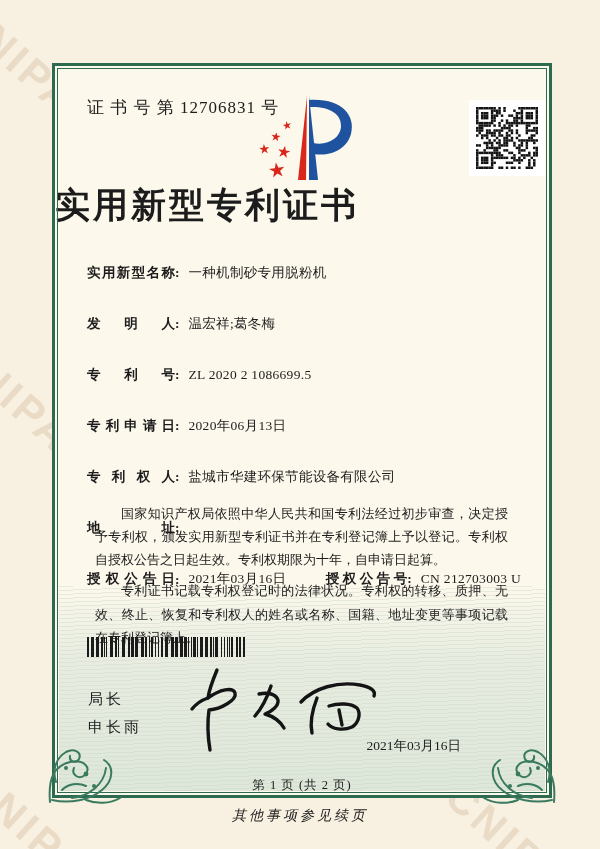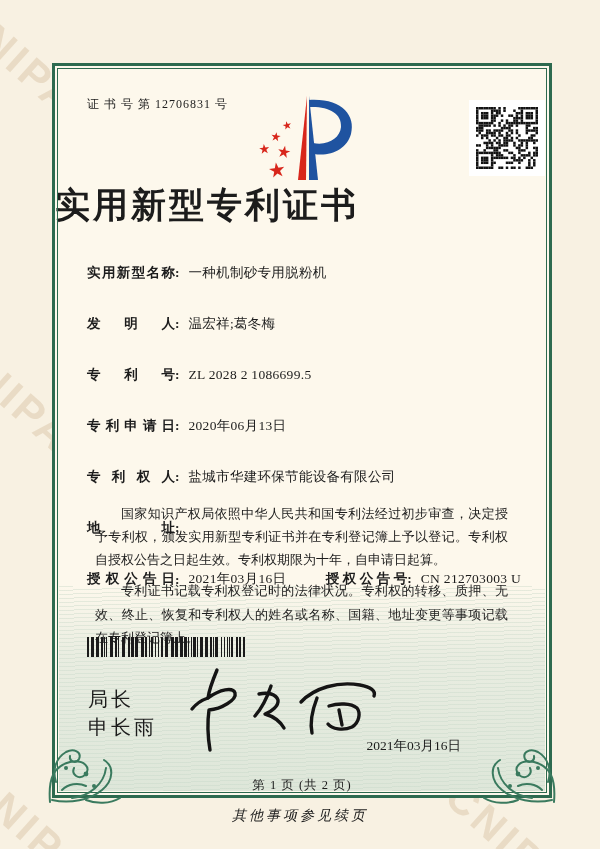--- a/index.html
+++ b/index.html
@@ -19,40 +19,40 @@
     position:absolute;left:52px;top:63px;width:500px;height:735px;box-sizing:border-box;
     border:3px solid #2d6a4f;background:#fdf8ec;
   }
   .inner-line{position:absolute;inset:2px;border:1px solid #2d6a4f;pointer-events:none;z-index:3;}
   .guilloche{
     position:absolute;left:4px;right:4px;bottom:4px;height:205px;pointer-events:none;z-index:0;
     background:
       linear-gradient(180deg, rgba(205,222,210,0) 0px, rgba(203,220,208,0.40) 70px, rgba(196,216,202,0.55) 100%),
       repeating-linear-gradient(178deg, rgba(110,160,135,0.16) 0 1px, rgba(255,255,255,0) 1px 4px);
   }
-  .cert-no{position:absolute;left:32px;top:30px;font-size:12px;letter-spacing:1px;z-index:2;}
+  .cert-no{position:absolute;left:32px;top:30px;font-size:17px;letter-spacing:1px;z-index:2;}
   .logo{position:absolute;left:198px;top:26px;z-index:2;}
   .qr{position:absolute;left:414px;top:34px;width:76px;height:76px;background:#ffffff;
       display:flex;align-items:center;justify-content:center;z-index:2;}
   .title{position:absolute;left:0;right:0;top:116px;
          font-size:35px;font-weight:bold;letter-spacing:3px;z-index:2;}
   .fields{position:absolute;left:32px;right:28px;top:184px;z-index:2;}
   .field-row{display:flex;align-items:baseline;height:37px;font-size:13.5px;margin-top:14px;}
   .f-label{display:inline-block;width:88px;text-align:justify;text-align-last:justify;font-weight:600;}
   .f-colon{margin-right:9px;font-weight:600;}
   .f-value{letter-spacing:0.3px;white-space:nowrap;}
   .grant-left{display:flex;width:258px;align-items:flex-end;}
   .law{position:absolute;left:32px;right:33px;top:428px;font-size:13px;line-height:1.78;
        text-align:justify;z-index:2;}
   .law p{margin:8px;text-indent:2em;}
   .barcode{position:absolute;left:32px;top:571px;width:160px;height:20px;display:flex;z-index:2;}
   .barcode div{height:100%;}
   .signer{position:absolute;left:33px;top:619px;z-index:2;
           font-family:"Liberation Sans","DejaVu Sans",sans-serif;
-          font-size:20px;letter-spacing:3px;line-height:28px;font-weight:500;}
+          font-size:15px;letter-spacing:3px;line-height:28px;font-weight:500;}
   .signature{position:absolute;left:124px;top:596px;z-index:2;}
   .issue-date{position:absolute;right:88px;top:671px;font-size:13.5px;z-index:2;}
   .page-info{position:absolute;left:0;right:0;top:711px;text-align:center;font-size:12.5px;
              letter-spacing:1px;z-index:2;}
   .corner{position:absolute;width:98px;height:98px;z-index:4;pointer-events:none;}
   .corner.bl{left:-13px;bottom:-15px;}
   .corner.br{right:-13px;bottom:-15px;transform:scaleX(-1);}
   .footer-note{position:absolute;left:0;right:0;top:807px;text-align:center;
                font-size:14px;font-style:italic;letter-spacing:3px;}
 </style>
@@ -426,21 +426,21 @@
         <span class="f-value">一种机制砂专用脱粉机</span>
       </div>
       <div class="field-row">
         <span class="f-label">发明人</span>
           <span class="f-colon">:</span>
         <span class="f-value">温宏祥;葛冬梅</span>
       </div>
       <div class="field-row">
         <span class="f-label">专利号</span>
           <span class="f-colon">:</span>
-        <span class="f-value">ZL 2028 2 1086699.5</span>
+        <span class="f-value">ZL 2020 2 1086699.5</span>
       </div>
       <div class="field-row">
         <span class="f-label">专利申请日</span>
           <span class="f-colon">:</span>
         <span class="f-value">2020年06月13日</span>
       </div>
       <div class="field-row">
         <span class="f-label">专利权人</span>
           <span class="f-colon">:</span>
         <span class="f-value">盐城市华建环保节能设备有限公司</span>

